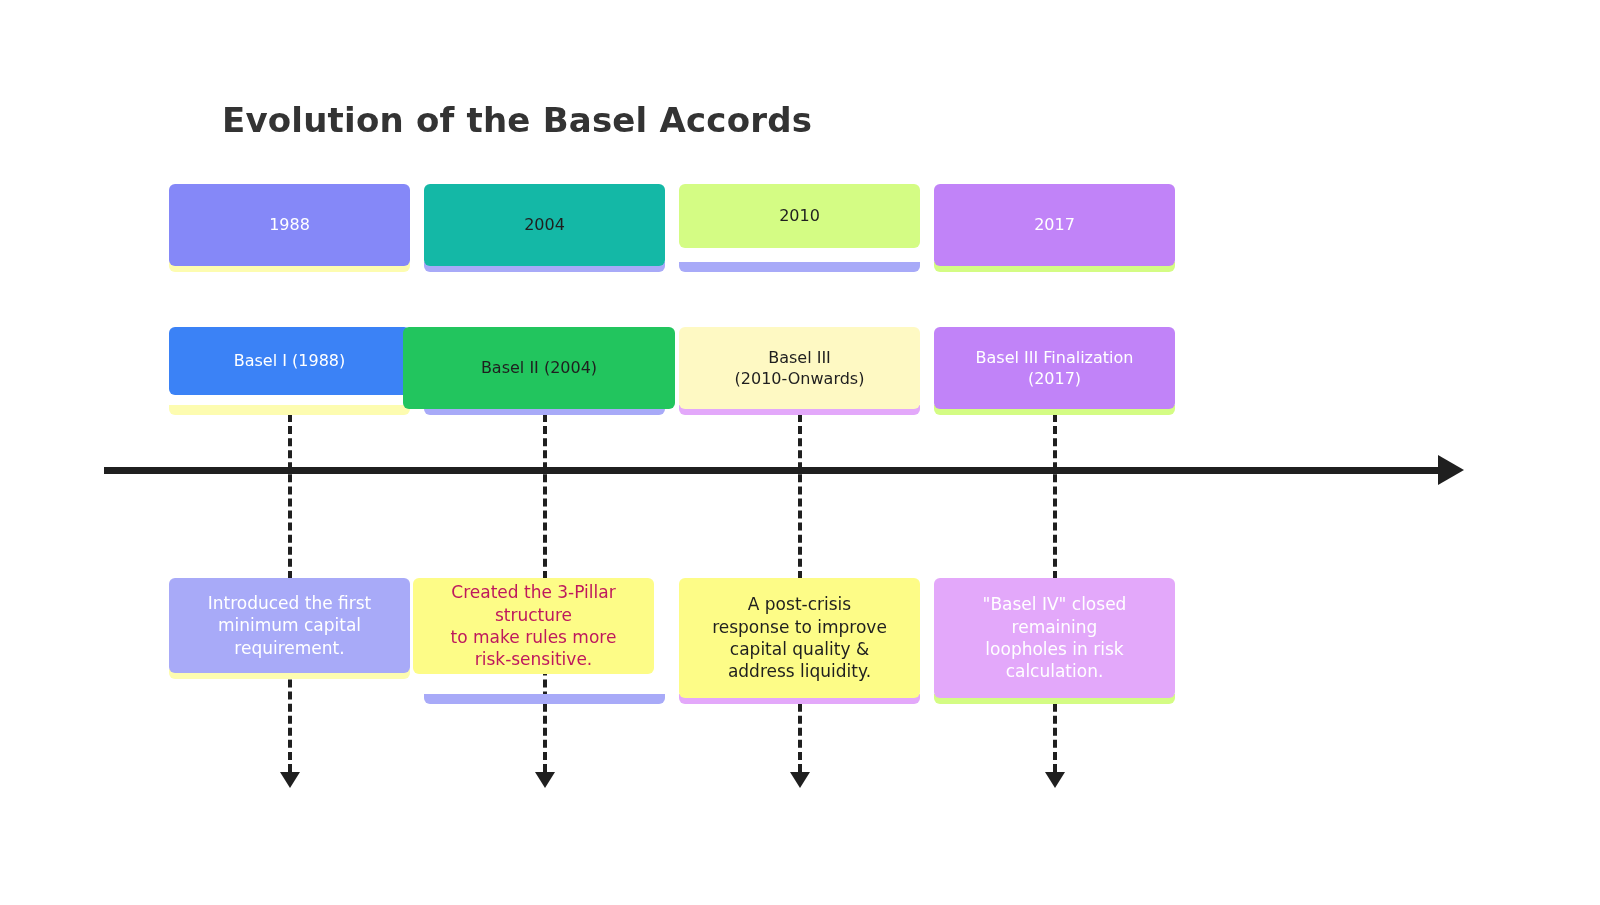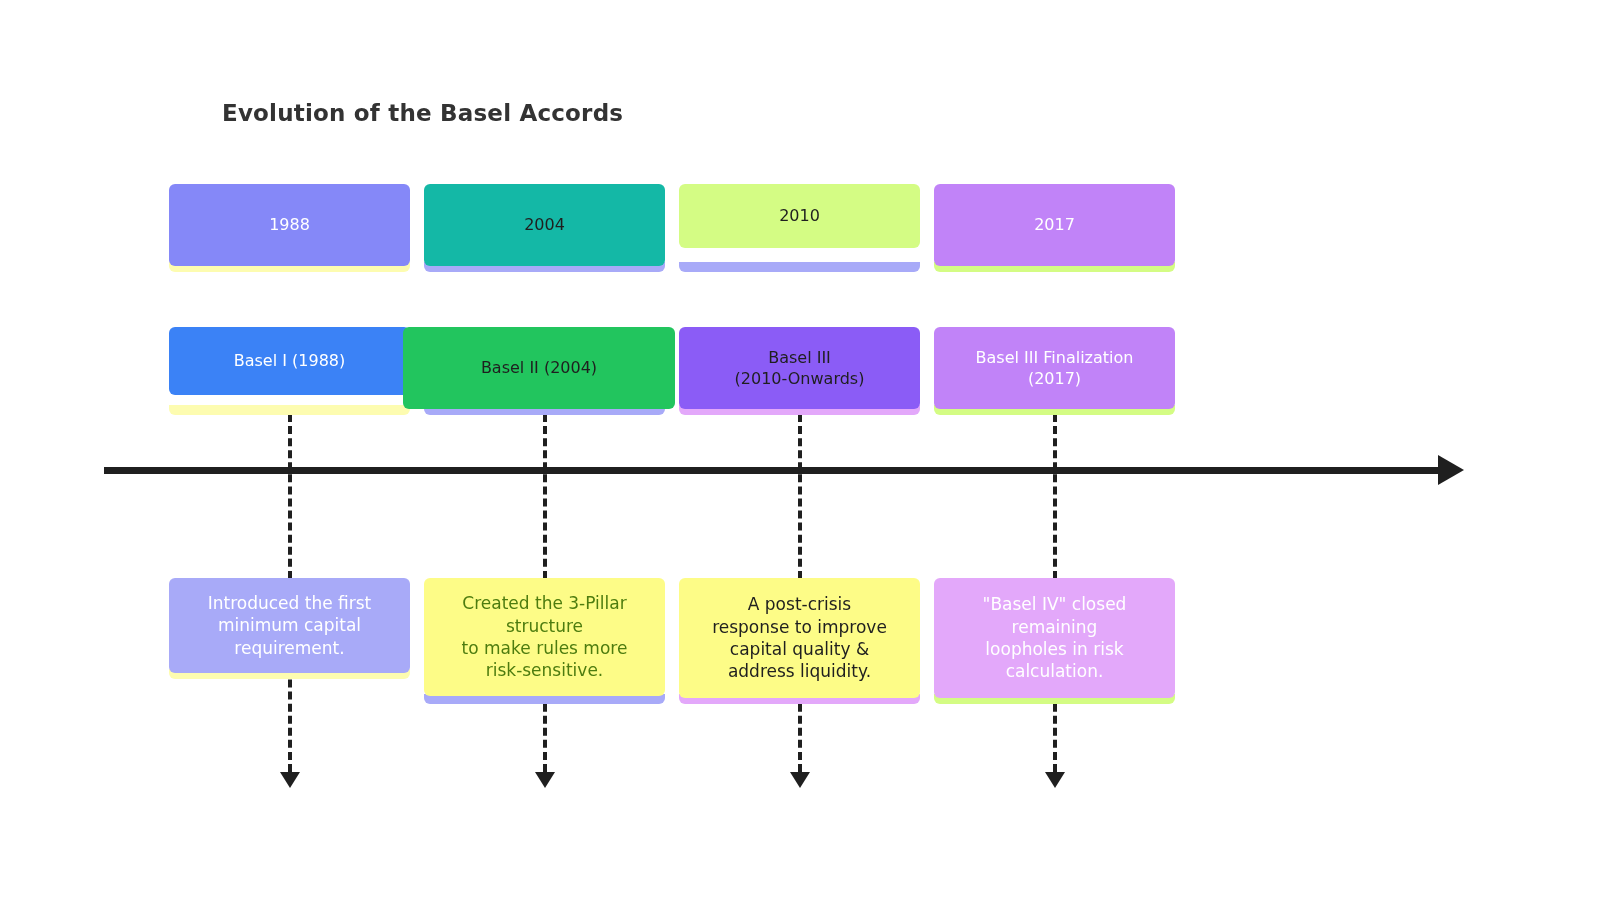--- a/index.html
+++ b/index.html
@@ -21,21 +21,21 @@
     width: 1600px;
     height: 905px;
   }
 
   
   #diagram-title {
     position: absolute;
     left: 222px;
     top: 100px;
     font-family: "DejaVu Sans", sans-serif;
-    font-size: 23px;
+    font-size: 34px;
     font-weight: 700;
     color: #333333;
     letter-spacing: 0.2px;
     white-space: nowrap;
   }
 
   
   .tl-box {
     position: absolute;
     box-sizing: border-box;
@@ -133,33 +133,33 @@
       <div class="tl-box period-box" style="left: 679px; top: 184px; width: 241px; height: 64px; background: rgb(212, 252, 132); color: rgb(31, 31, 31);">2010</div>
       <div class="tl-shadow" style="left: 934px; top: 262px; width: 241px; height: 10px; background: rgb(212, 252, 132);"></div>
       <div class="tl-box period-box" style="left: 934px; top: 184px; width: 241px; height: 82px; background: rgb(193, 131, 248); color: rgb(255, 255, 255);">2017</div>
     </div>
   <div id="events-row">
       <div class="tl-shadow" style="left: 169px; top: 405px; width: 241px; height: 10px; background: rgb(253, 252, 176);"></div>
       <div class="tl-box event-box" style="left: 169px; top: 327px; width: 241px; height: 68px; background: #3b82f6; color: rgb(255, 255, 255);">Basel I (1988)</div>
       <div class="tl-shadow" style="left: 424px; top: 405px; width: 241px; height: 10px; background: rgb(168, 170, 248);"></div>
       <div class="tl-box event-box" style="left: 403px; top: 327px; width: 272px; height: 82px; background: #22c55e; color: rgb(31, 31, 31);">Basel II (2004)</div>
       <div class="tl-shadow" style="left: 679px; top: 405px; width: 241px; height: 10px; background: rgb(227, 168, 250);"></div>
-      <div class="tl-box event-box" style="left: 679px; top: 327px; width: 241px; height: 82px; background: #8b5cf6; color: rgb(31, 31, 31);">Basel III
+      <div class="tl-box event-box" style="left: 679px; top: 327px; width: 241px; height: 82px; background: #fef9c3; color: rgb(31, 31, 31);">Basel III
 (2010-Onwards)</div>
       <div class="tl-shadow" style="left: 934px; top: 405px; width: 241px; height: 10px; background: rgb(212, 252, 132);"></div>
       <div class="tl-box event-box" style="left: 934px; top: 327px; width: 241px; height: 82px; background: rgb(193, 131, 248); color: rgb(255, 255, 255);">Basel III Finalization
 (2017)</div>
     </div>
   <div id="descriptions-row">
       <div class="tl-shadow" style="left: 169px; top: 669px; width: 241px; height: 10px; background: rgb(253, 252, 176);"></div>
       <div class="tl-box desc-box" style="left: 169px; top: 578px; width: 241px; height: 95px; background: rgb(168, 170, 248); color: rgb(255, 255, 255);">Introduced the first
 minimum capital
 requirement.</div>
       <div class="tl-shadow" style="left: 424px; top: 694px; width: 241px; height: 10px; background: rgb(168, 170, 248);"></div>
-      <div class="tl-box desc-box" style="left: 424px; top: 578px; width: 241px; height: 118px; background: rgb(253, 252, 135); color: #4d7c0f;">Created the 3-Pillar
+      <div class="tl-box desc-box" style="left: 413px; top: 578px; width: 241px; height: 96px; background: rgb(253, 252, 135); color: #be185d;">Created the 3-Pillar
 structure
 to make rules more
 risk-sensitive.</div>
       <div class="tl-shadow" style="left: 679px; top: 694px; width: 241px; height: 10px; background: rgb(227, 168, 250);"></div>
       <div class="tl-box desc-box" style="left: 679px; top: 578px; width: 241px; height: 120px; background: rgb(253, 252, 135); color: rgb(31, 31, 31);">A post-crisis
 response to improve
 capital quality &amp;
 address liquidity.</div>
       <div class="tl-shadow" style="left: 934px; top: 694px; width: 241px; height: 10px; background: rgb(212, 252, 132);"></div>
       <div class="tl-box desc-box" style="left: 934px; top: 578px; width: 241px; height: 120px; background: rgb(227, 168, 250); color: rgb(255, 255, 255);">"Basel IV" closed

